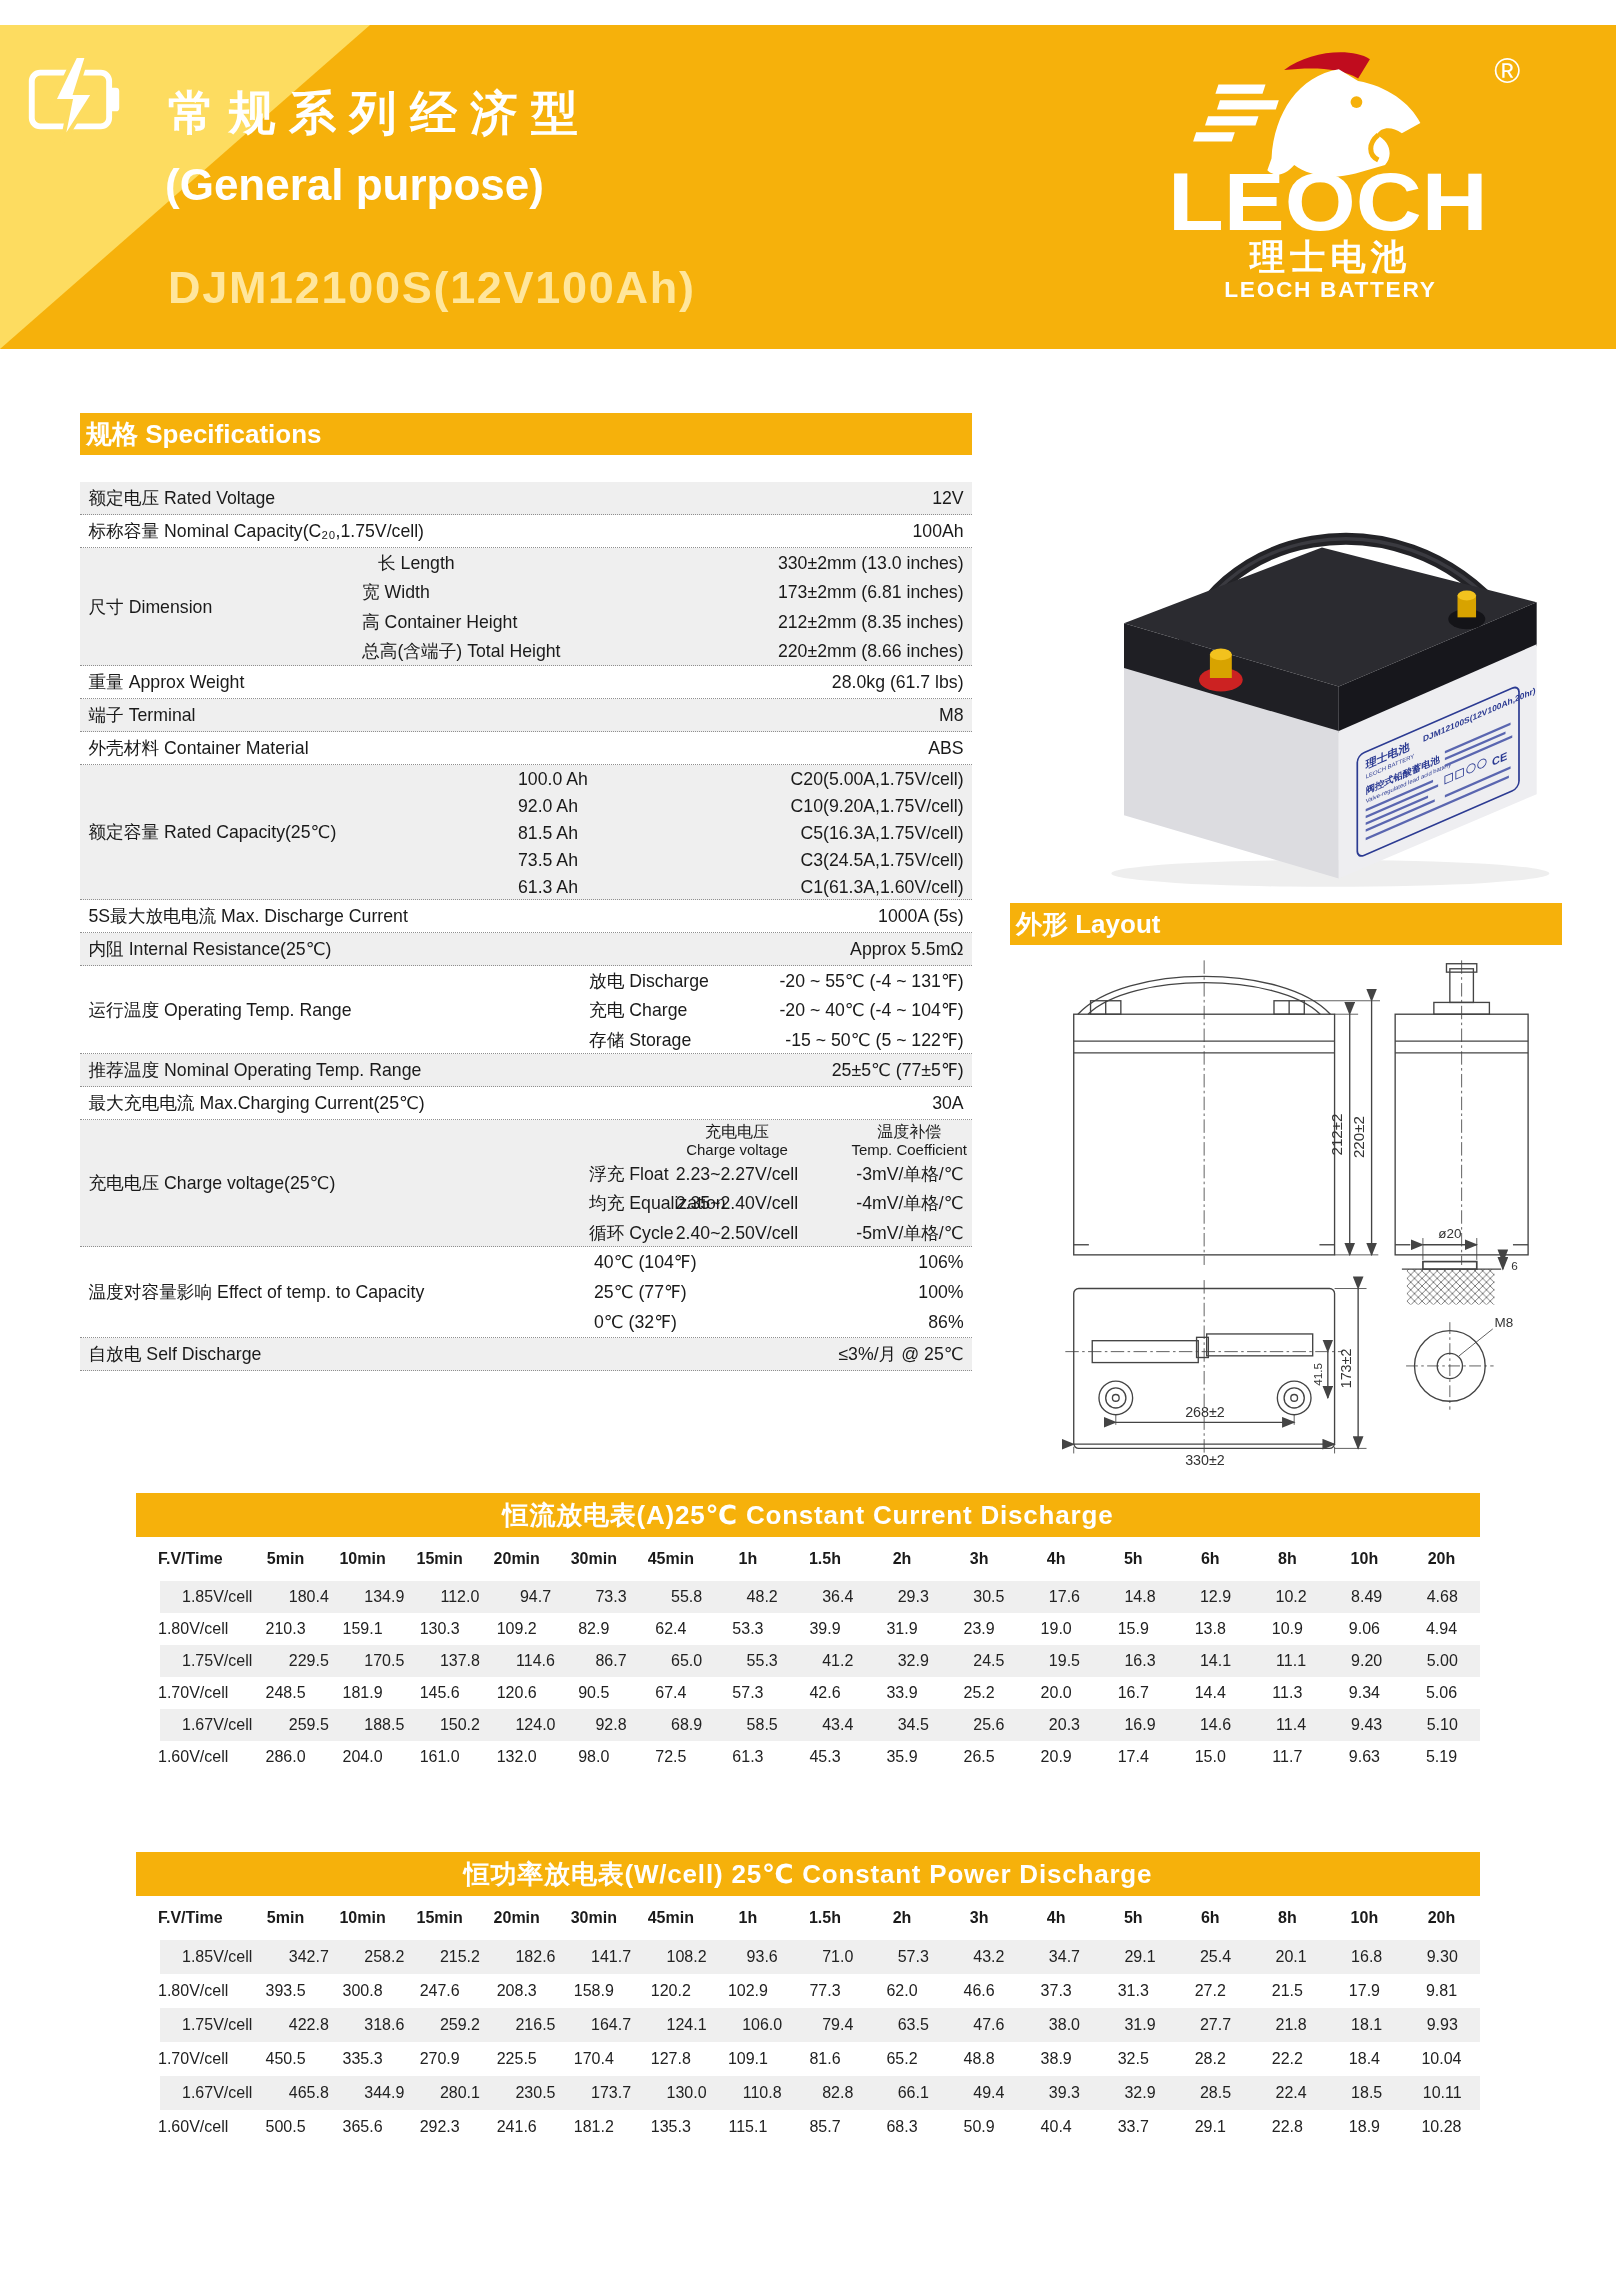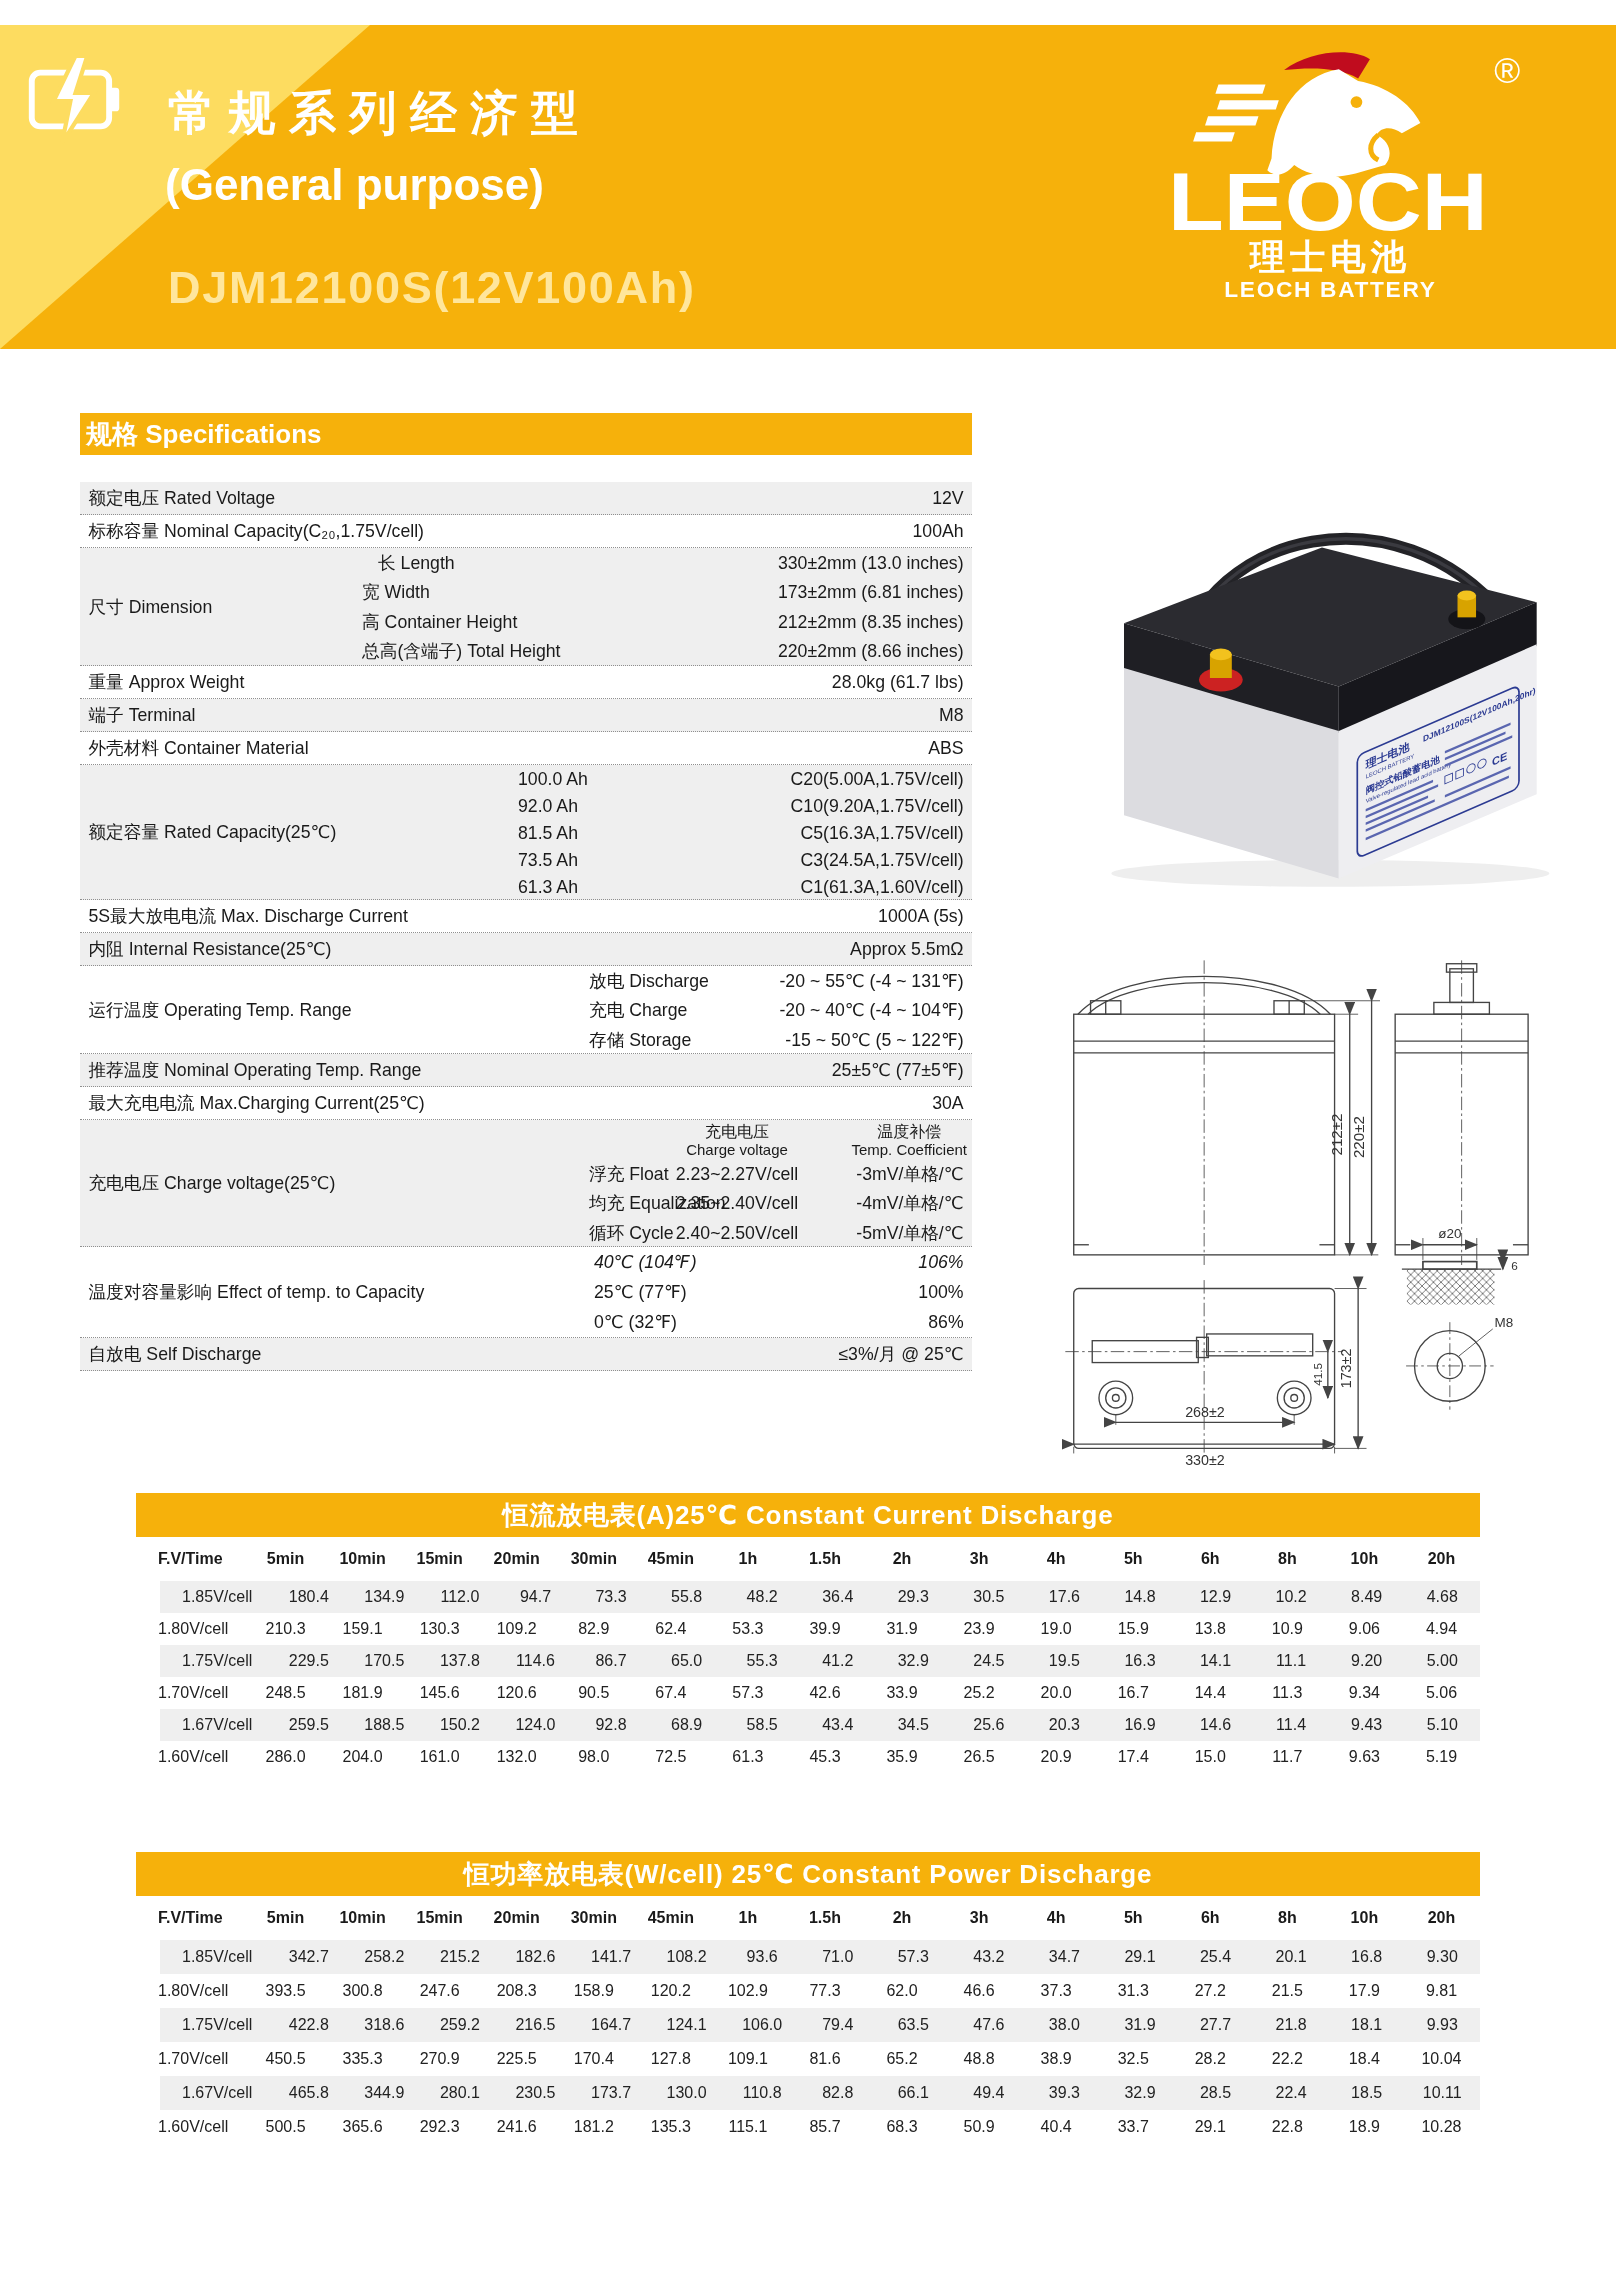--- a/index.html
+++ b/index.html
@@ -221,21 +221,21 @@
           <span class="val">-4mV/单格/℃</span>
         </div>
         <div class="srow" style="height: 29.5px;">
           <span class="sub" style="left: 509px;">循环 Cycle</span>
           <span class="v1">2.40~2.50V/cell</span>
           <span class="val">-5mV/单格/℃</span>
         </div>
       </div>
       <div class="sg" style="height: 91px;">
         <span class="glabel">温度对容量影响 Effect of temp. to Capacity</span>
-        <div class="srow" style="height: 30px; font-style: italic;">
+        <div class="srow" style="height: 30px;">
           <span class="sub" style="left: 514px;">40℃ (104℉)</span>
           <span class="val">106%</span>
         </div>
         <div class="srow" style="height: 30px;">
           <span class="sub" style="left: 514px;">25℃   (77℉)</span>
           <span class="val">100%</span>
         </div>
         <div class="srow" style="height: 30px;">
           <span class="sub" style="left: 514px;">0℃   (32℉)</span>
           <span class="val">86%</span>
@@ -290,20 +290,21 @@
         <rect x="117" y="70" width="9" height="9" fill="none" stroke="#2B3A92"></rect>
         <circle cx="135" cy="74" r="5" fill="none" stroke="#2B3A92"></circle>
         <circle cx="148" cy="74" r="5" fill="none" stroke="#2B3A92"></circle>
       </g>
       <text x="160" y="82" font-size="13" font-weight="bold" fill="#2B3A92">CE</text>
       <rect x="104" y="92" width="78" height="3" fill="#5A66B0"></rect>
       <rect x="10" y="102" width="170" height="3" fill="#5A66B0"></rect>
     </g>
   </svg>
 
+  <div class="secbar" id="layout-bar">外形 Layout</div>
 
   <svg class="layout-draw" width="589" height="514" viewBox="0 0 700 610" stroke="#444" fill="none" stroke-width="1.6">
     <defs>
       <marker id="arr" markerWidth="10" markerHeight="8" refX="9" refY="4" orient="auto">
         <path d="M0,0 L10,4 L0,8 Z" fill="#444" stroke="none"></path>
       </marker>
       <pattern id="hatch" patternUnits="userSpaceOnUse" width="9" height="9">
         <path d="M0,9 L9,0 M0,0 L9,9" stroke="#666" stroke-width="1"></path>
       </pattern>
     </defs>

